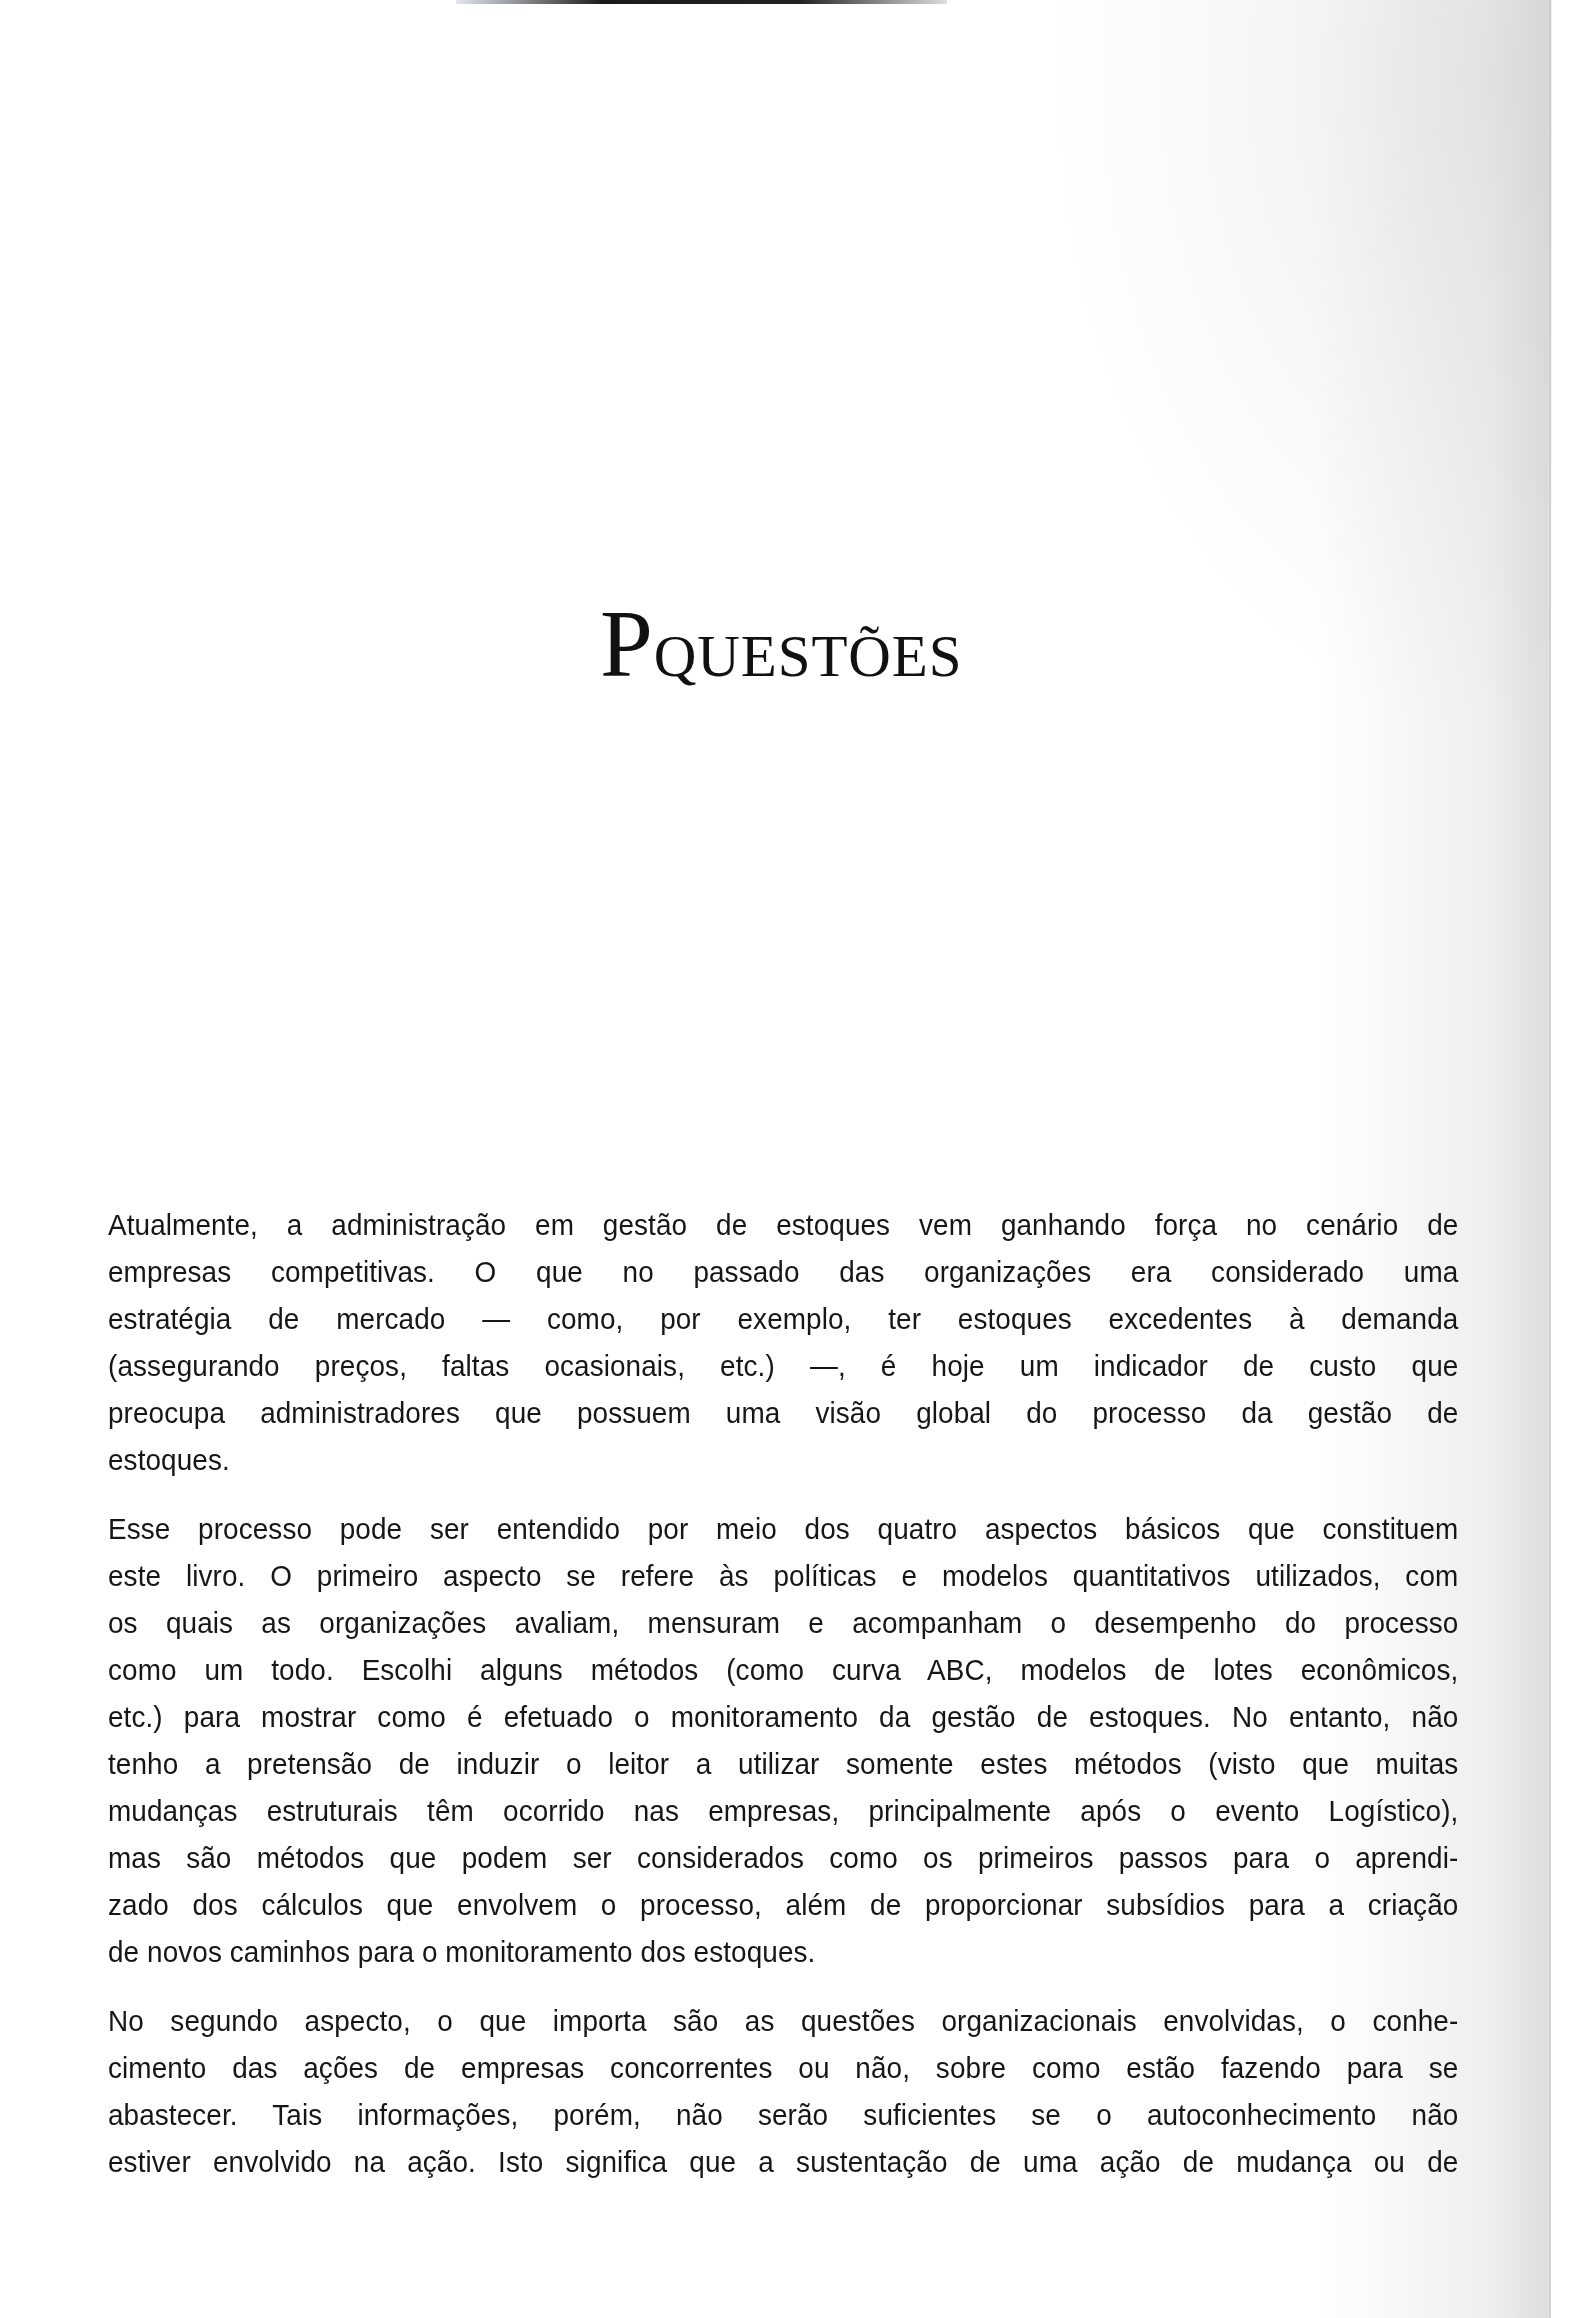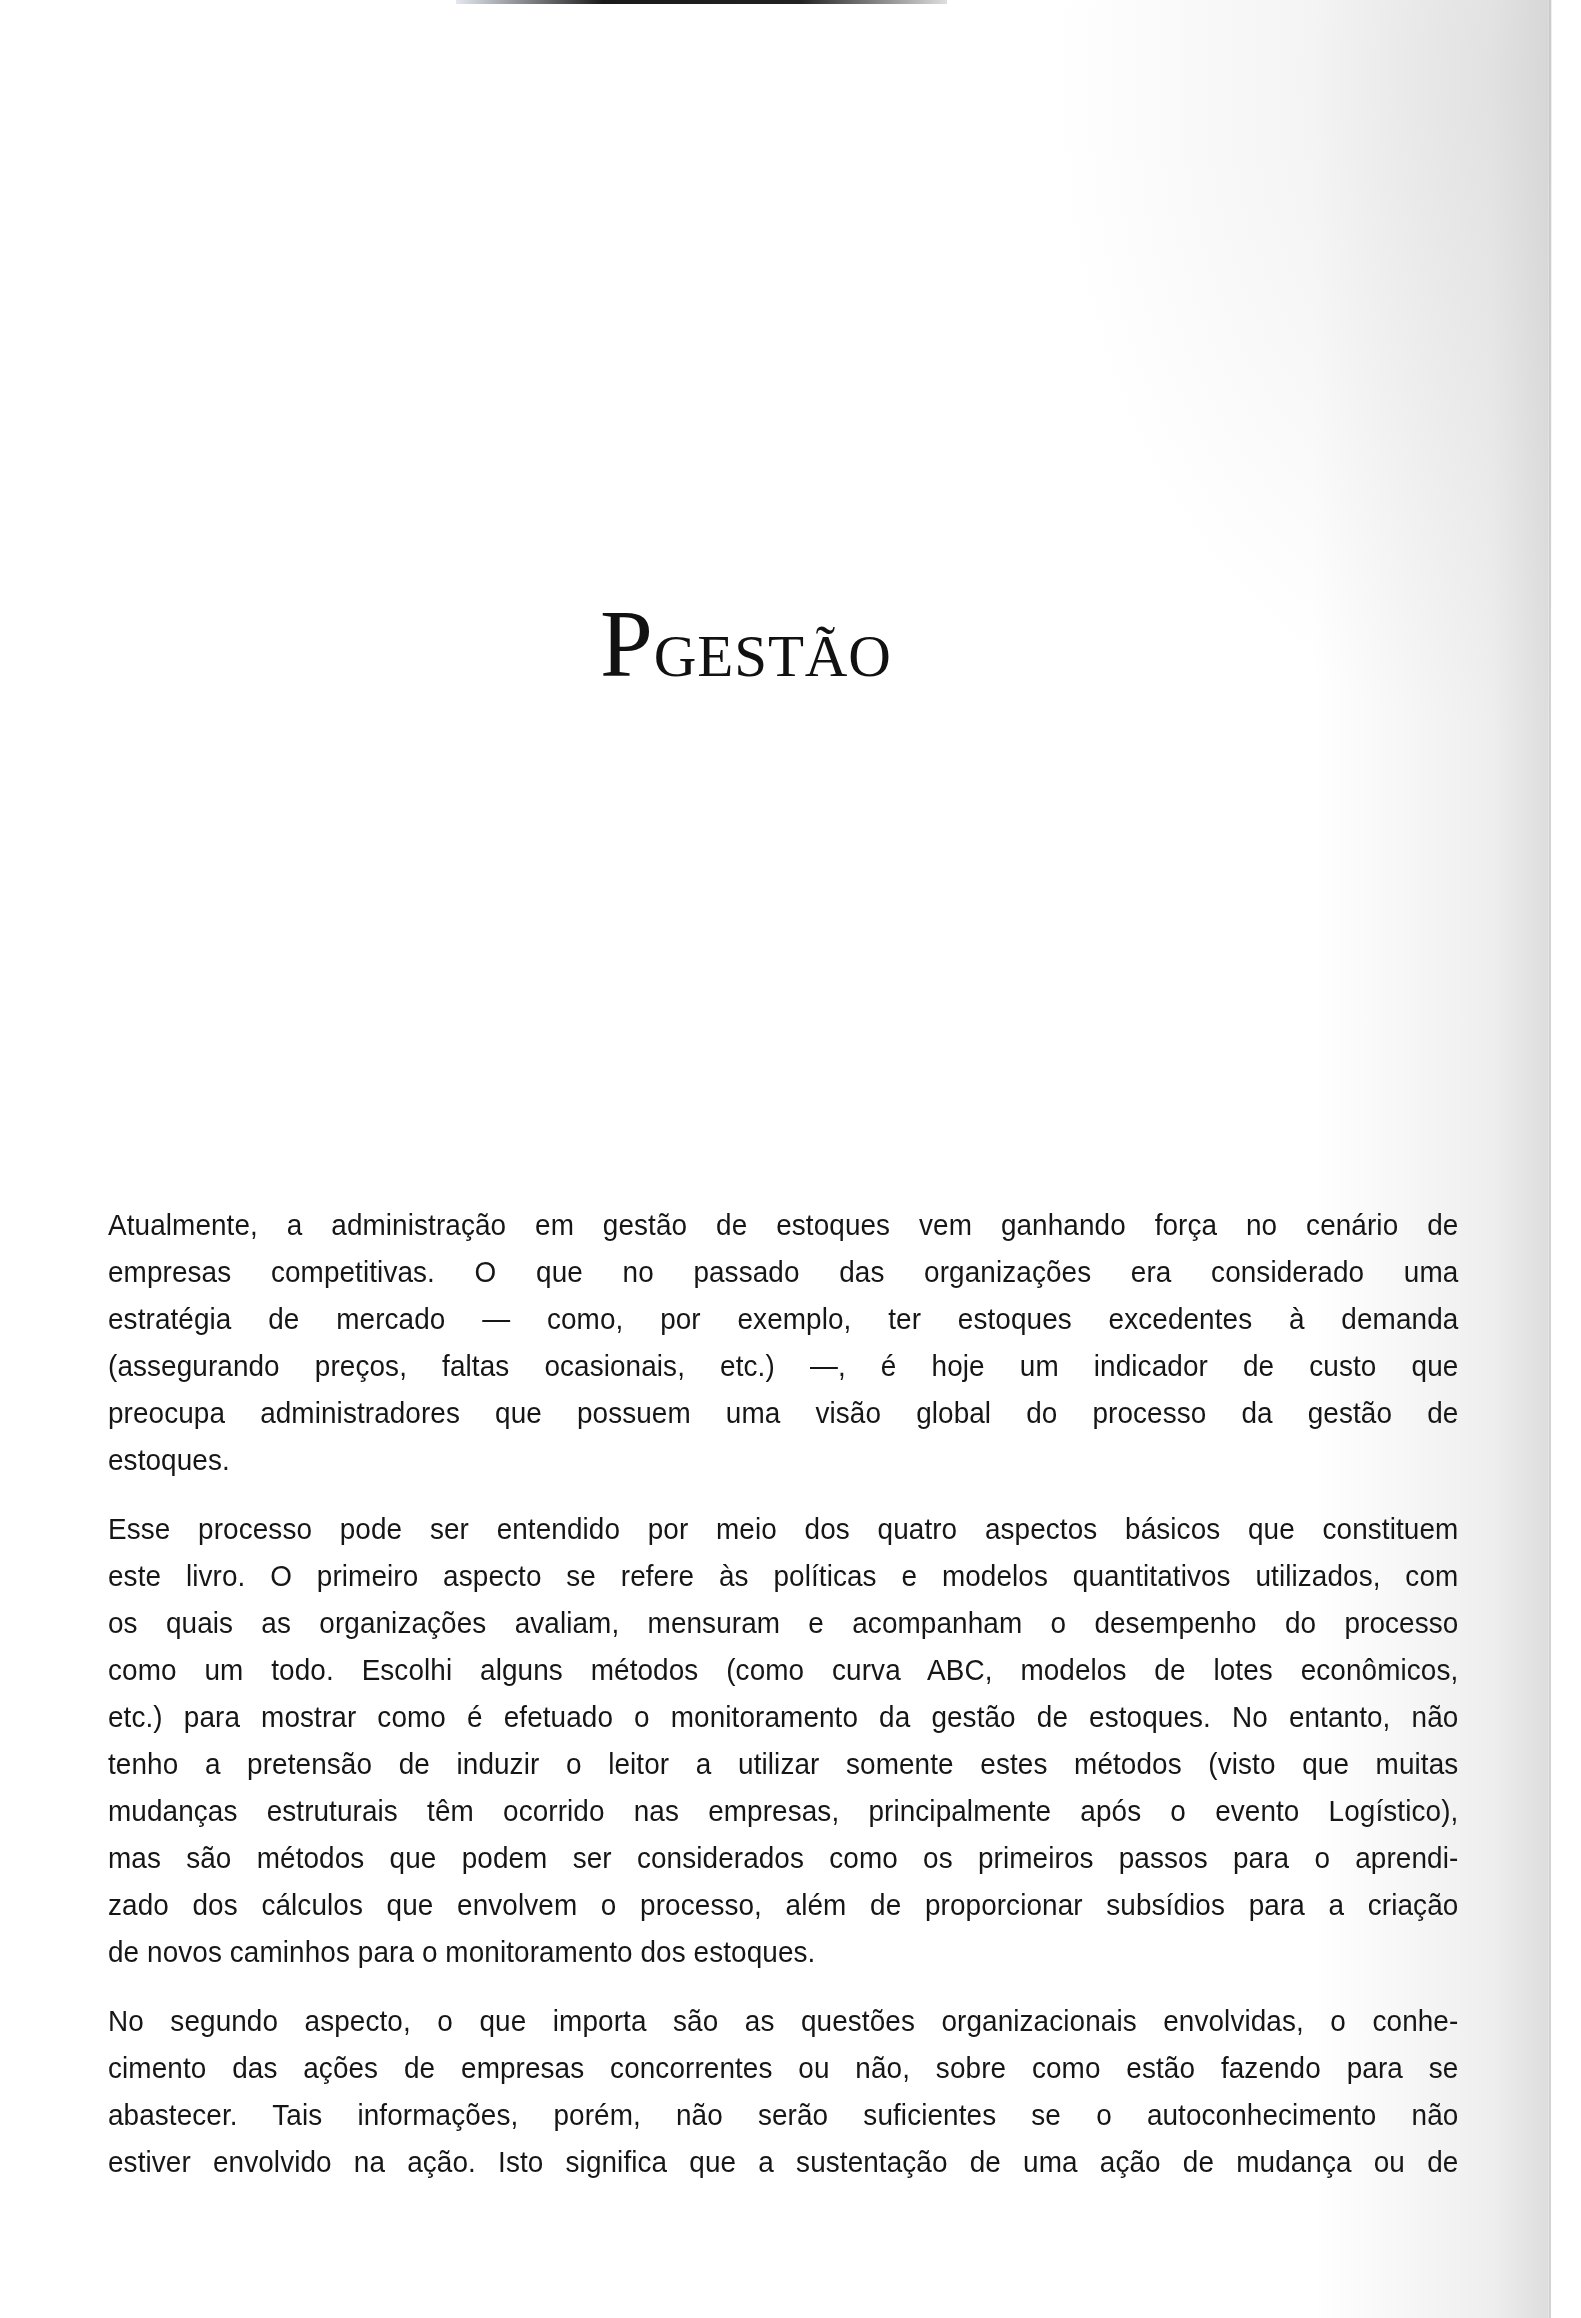--- a/index.html
+++ b/index.html
@@ -94,21 +94,21 @@
   </style>
 </head>
 <body>
 
 <div class="page">
   <div class="scan-shadow-top"></div>
   <div class="top-edge"></div>
   <div class="right-edge"></div>
 
   <div class="title">
-    <div class="title-inner"><span class="cap">P</span><span>gestão</span></div>
+    <div class="title-inner"><span class="cap">P</span><span>questões</span></div>
   </div>
 
   <div class="body-text">
     <div class="para">
       <span class="line">Atualmente, a administração em gestão de estoques vem ganhando força no cenário de</span>
       <span class="line">empresas competitivas.  O que no passado das organizações era considerado uma</span>
       <span class="line">estratégia de mercado — como, por exemplo, ter estoques excedentes à demanda</span>
       <span class="line">(assegurando preços, faltas ocasionais, etc.) —, é hoje um indicador de custo que</span>
       <span class="line">preocupa administradores que possuem uma visão global do processo da gestão de</span>
       <span class="line last">estoques.</span>

